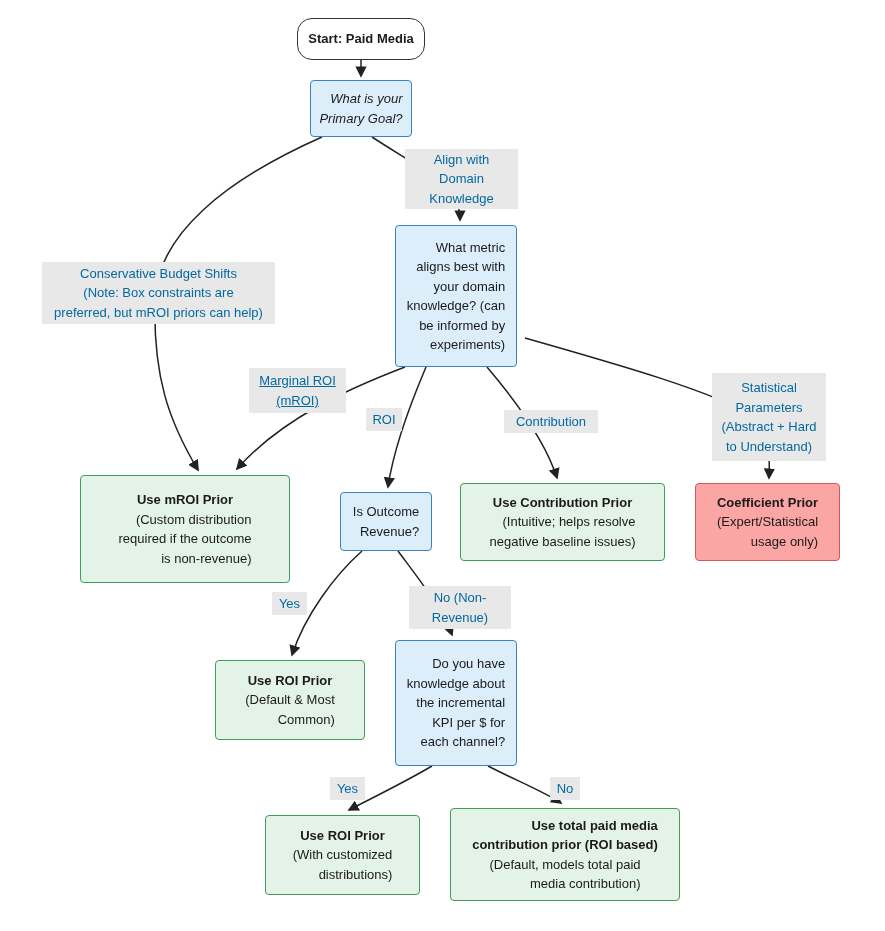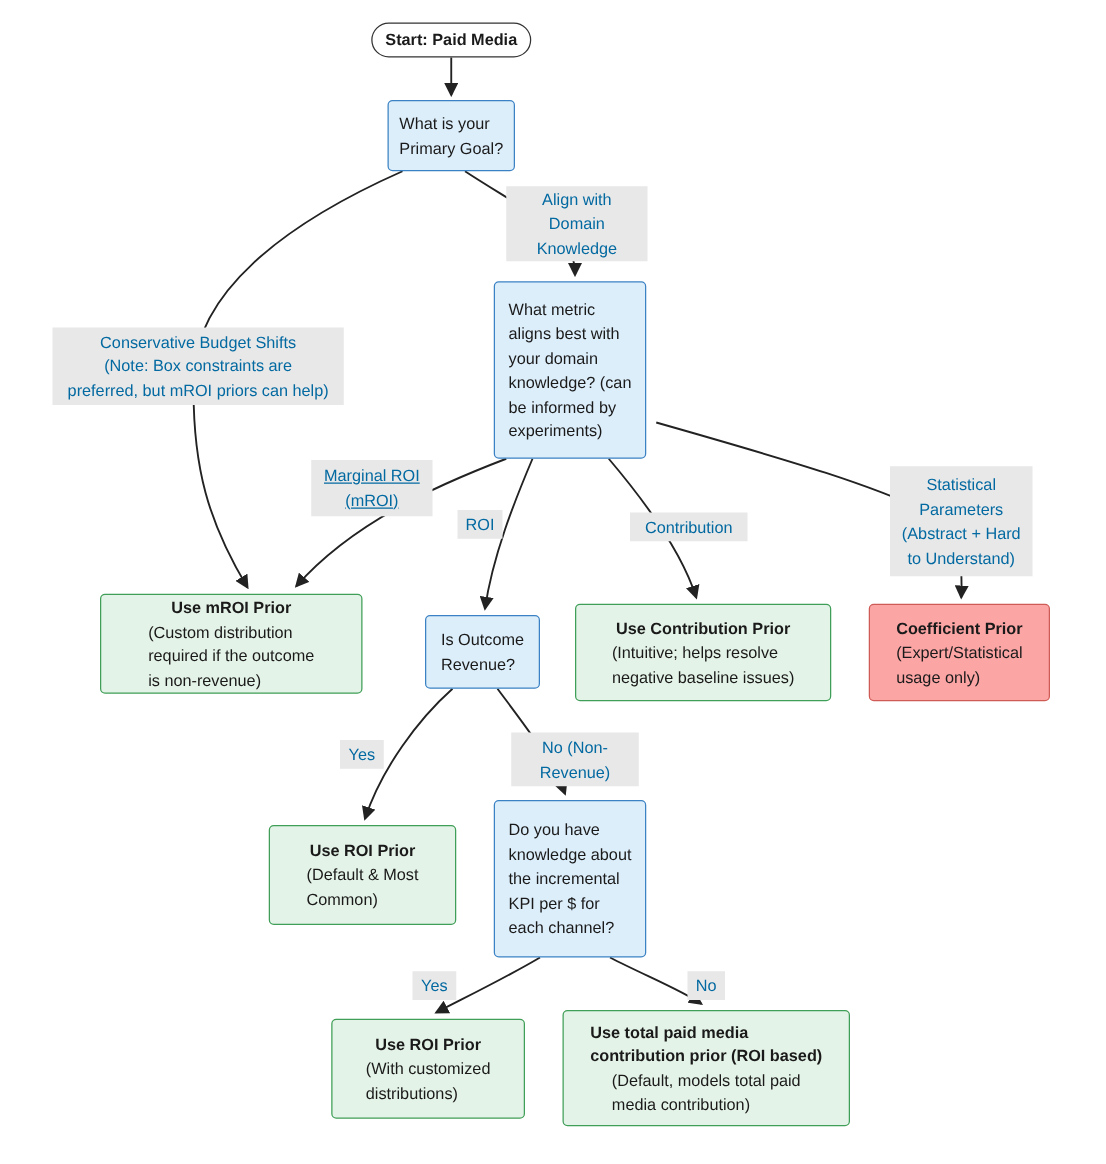--- a/index.html
+++ b/index.html
@@ -3,22 +3,22 @@
 <meta charset="utf-8">
 <style>
   * { margin:0; padding:0; box-sizing:border-box; }
   html,body { background:#ffffff; }
   body { font-family:"Liberation Sans", sans-serif; }
   .canvas { position:relative; width:885px; height:931px; background:#fff; overflow:hidden; }
   .edges { position:absolute; left:0; top:0; z-index:0; }
   .node {
     position:absolute; z-index:2;
     display:flex; flex-direction:column; justify-content:center; align-items:center;
-    text-align:left; font-size:13px; line-height:1.5; color:#1a1a1a;
-    white-space:pre-line; border-radius:4px; padding:6px 7px;
+    text-align:right; font-size:13px; line-height:1.5; color:#1a1a1a;
+    white-space:pre-line; border-radius:4px; padding:20px 7px;
   }
   .node .title { font-weight:bold; }
   .start {
     background:#ffffff; border:1.5px solid #333333; border-radius:15px;
     font-weight:bold; font-size:13px;
   }
   .decision { background:#ddeefb; border:1.4px solid #3b82c4; }
   .result   { background:#e4f3e7; border:1.4px solid #3f9e57; }
   .warning  { background:#fca5a5; border:1.4px solid #cf5b56; }
   .edge-label {
@@ -78,31 +78,31 @@
 
   <div class="edge-label" style="left:409px; top:586px; width:102px; height:43px;">No (Non-
 Revenue)</div>
 
   <div class="edge-label" style="left:330px; top:777px; width:35px; height:23px;">Yes</div>
 
   <div class="edge-label" style="left:550px; top:777px; width:30px; height:23px;">No</div>
 
   <div class="node start" style="left:297px; top:18px; width:128px; height:28px;">Start: Paid Media</div>
 
-  <div class="node decision" style="left:310px; top:80px; width:102px; height:57px;">What is your
+  <div class="node decision" style="left:310px; top:80px; width:102px; height:57px;font-style:italic;">What is your
 Primary Goal?</div>
 
   <div class="node decision" style="left:395px; top:225px; width:122px; height:142px;">What metric
 aligns best with
 your domain
 knowledge? (can
 be informed by
 experiments)</div>
 
-  <div class="node result" style="left:80px; top:475px; width:210px; height:80px;">
+  <div class="node result" style="left:80px; top:475px; width:210px; height:108px;">
     <span class="title">Use mROI Prior</span>
     <span class="subtitle">(Custom distribution
 required if the outcome
 is non-revenue)</span>
   </div>
 
   <div class="node decision" style="left:340px; top:492px; width:92px; height:59px;">Is Outcome
 Revenue?</div>
 
   <div class="node result" style="left:460px; top:483px; width:205px; height:78px;">

